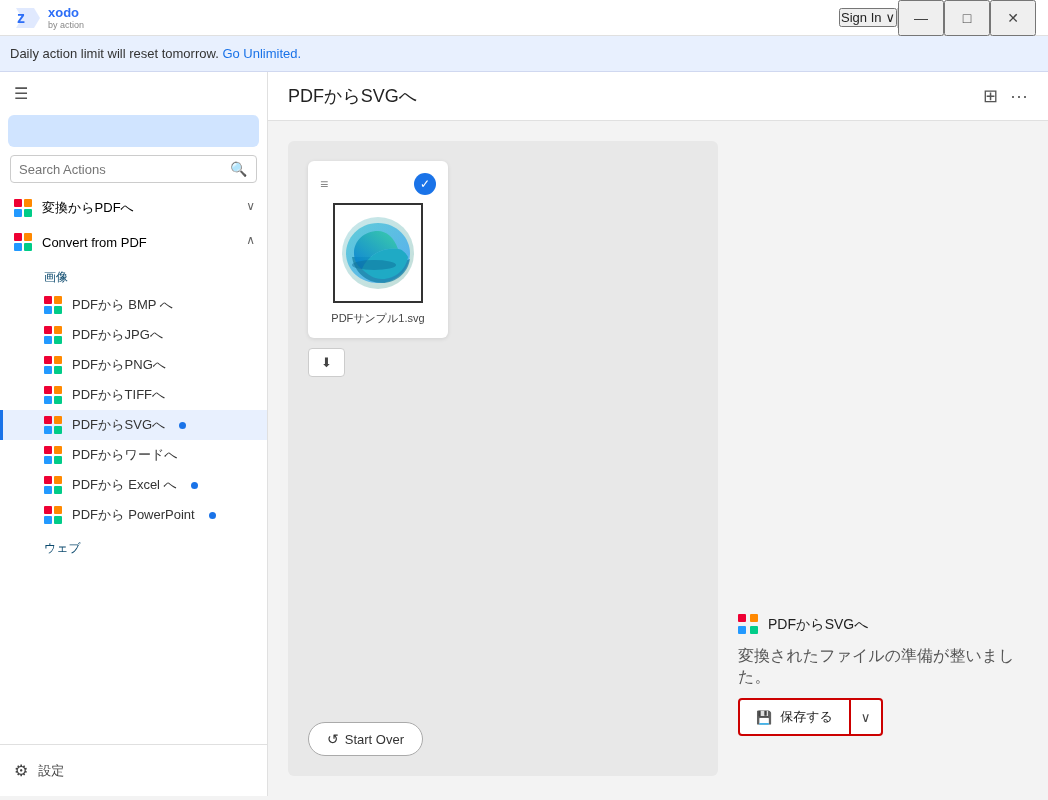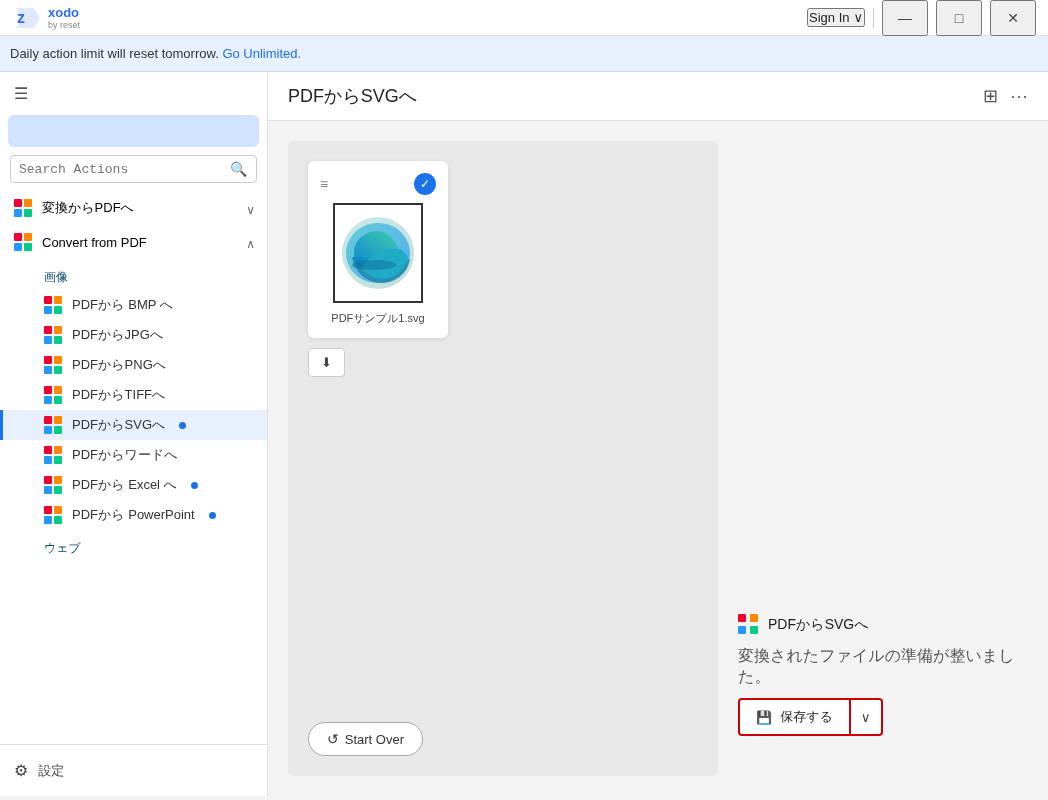--- a/index.html
+++ b/index.html
@@ -6,21 +6,21 @@
     body { font-family: 'Segoe UI', sans-serif; font-size: 13px; background: #f3f3f3; width: 1048px; height: 800px; overflow: hidden; }
 
     
     .title-bar {
       display: flex; align-items: center; justify-content: space-between;
       background: #fff; height: 36px; padding: 0 12px;
       border-bottom: 1px solid #e0e0e0;
     }
     .title-bar-left { display: flex; align-items: center; gap: 6px; }
     .logo-icon { display: flex; align-items: center; gap: 4px; }
-    .title-bar-right { display: flex; align-items: center; gap: 8px; }
+    .title-bar-right { display: flex; align-items: center; }
     .sign-in-btn { display: flex; align-items: center; gap: 4px; font-size: 13px; color: #222; cursor: pointer; }
     .title-bar-divider { width: 1px; height: 20px; background: #ccc; }
     .window-btn { width: 46px; height: 36px; display: flex; align-items: center; justify-content: center; cursor: pointer; font-size: 14px; color: #444; }
 
     
     .banner {
       background: #e8f0fe; text-align: left; padding: 10px;
       font-size: 13px; color: #333; border-bottom: 1px solid #d0d8f0;
     }
     .banner a { color: #1a73e8; text-decoration: none; font-weight: 500; }
@@ -33,26 +33,26 @@
       width: 268px; background: #fff; border-right: 1px solid #e0e0e0;
       display: flex; flex-direction: column; overflow: hidden; flex-shrink: 0;
     }
     .sidebar-header { padding: 8px 10px; display: flex; align-items: center; gap: 8px; }
     .hamburger-icon { font-size: 16px; color: #555; cursor: pointer; padding: 4px; }
     .sidebar-highlight { background: #d0e4ff; border-radius: 6px; height: 32px; margin: 0 8px 4px 8px; }
     .search-bar {
       display: flex; align-items: center; margin: 4px 10px 8px 10px;
       border: 1px solid #ccc; border-radius: 4px; padding: 5px 8px; background: #fff;
     }
-    .search-bar input { border: none; outline: none; flex: 1; font-size: 13px; color: #333; font-family: Liberation Mono, monospace; }
+    .search-bar input { border: none; outline: none; flex: 1; font-size: 13px; color: #333; }
     .search-icon { color: #777; font-size: 14px; }
 
     .sidebar-scroll { overflow-y: auto; flex: 1; }
     .sidebar-section-item {
-      display: flex; align-items: flex-end; justify-content: space-between;
+      display: flex; align-items: flex-start; justify-content: space-between;
       padding: 8px 12px 8px 14px; cursor: pointer;
     }
     .sidebar-section-left { display: flex; align-items: center; gap: 10px; }
     .chevron { font-size: 12px; color: #666; }
 
     .sidebar-subgroup-label {
       padding: 10px 14px 4px 44px; font-size: 12px; color: #0c4a6e; font-weight: 400;
     }
     .sidebar-sub-item {
       display: flex; align-items: center; gap: 10px;
@@ -154,21 +154,21 @@
 
 <div class="title-bar">
   <div class="title-bar-left">
     <div class="logo-icon">
       <svg width="32" height="28" viewBox="0 0 32 28">
         <polygon points="4,4 22,4 28,14 22,24 4,24 10,14" fill="#2d6ef7" opacity="0.15"></polygon>
         <text x="5" y="19" font-size="16" font-weight="bold" fill="#2d6ef7">z</text>
       </svg>
       <div>
         <div style="font-size:13px;font-weight:700;color:#2d6ef7;">xodo</div>
-        <div style="font-size:9px;color:#888;">by reset</div>
+        <div style="font-size:9px;color:#888;">by action</div>
       </div>
     </div>
   </div>
   <div class="title-bar-right">
     <button class="sign-in-btn">
       <span>Sign In</span>
       <span>∨</span>
     </button>
     <div class="title-bar-divider"></div>
     <button class="window-btn">—</button>

